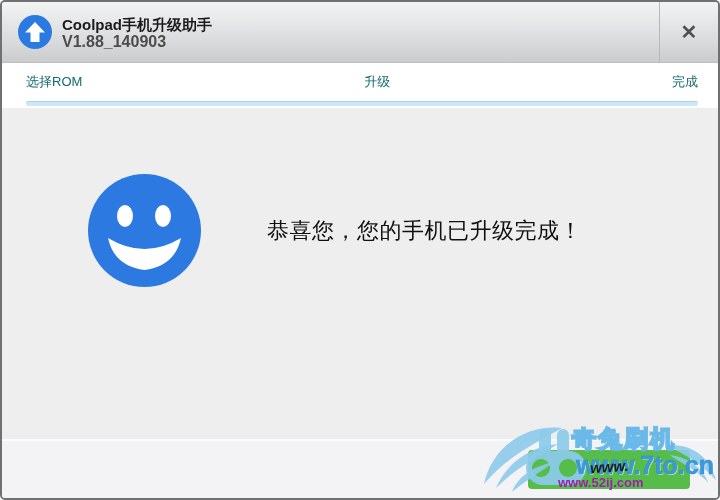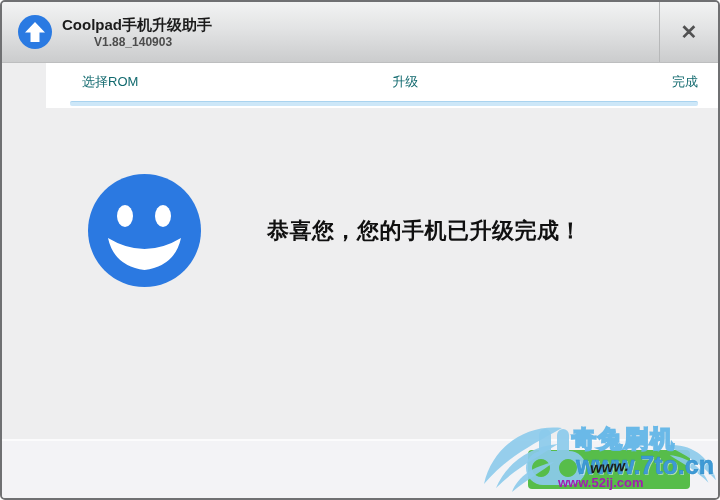--- a/index.html
+++ b/index.html
@@ -11,43 +11,43 @@
   
   .titlebar{
     position:absolute;top:0;left:0;right:0;height:60px;
     background:linear-gradient(180deg,#f2f3f3 0%,#e2e3e4 45%,#cbcccd 100%);
     border-bottom:1px solid #bdbebf;
     display:flex;align-items:center;
   }
   .app-icon{width:34px;height:34px;margin-left:16px;flex:0 0 auto;}
   .title-block{margin-left:10px;display:flex;flex-direction:column;justify-content:space-between;}
   .app-title{font-size:15px;font-weight:bold;color:#1b1b1b;line-height:18px;}
-  .app-version{font-size:12px;font-weight:bold;color:#4c4c4c;line-height:14px;margin-top:1px;margin-left:32px;}
+  .app-version{font-size:16px;font-weight:bold;color:#4c4c4c;line-height:14px;margin-top:1px;}
   .close-btn{
     position:absolute;right:0;top:0;width:59px;height:60px;
     background:transparent;border:none;border-left:1px solid #b7b8b9;
     display:flex;align-items:center;justify-content:center;cursor:pointer;padding:0;
   }
   .close-x{font-size:20px;font-weight:bold;color:#515152;line-height:20px;}
   
   .steps{
     position:absolute;top:61px;left:0;right:0;height:45px;background:#ffffff;
     display:flex;align-items:center;justify-content:space-between;
-    padding:0 20px 8px 36px;box-sizing:border-box;margin-left:44px;
+    padding:0 20px 8px 24px;box-sizing:border-box;
   }
   .step{font-size:13px;color:#11696e;}
   .progress{
     position:absolute;left:24px;right:20px;bottom:2px;height:4px;
     background:#cde7f8;border-top:1px solid #a9d3ef;border-radius:2px;
   }
   
   .content{position:absolute;top:106px;left:0;right:0;height:333px;background:#eeeeef;}
   .hero{display:flex;align-items:center;height:245px;}
   .smiley{width:113px;height:113px;margin-left:86px;flex:0 0 auto;}
-  .message{font-size:22px;font-weight:bold;color:#101010;margin:0 0 0 66px;letter-spacing:0.5px;}
+  .message{font-size:22px;font-weight:normal;color:#101010;margin:0 0 0 66px;letter-spacing:0.5px;}
   
   .footer{
     position:absolute;left:0;right:0;bottom:0;height:59px;
     background:#f3f3f6;border-top:2px solid #fbfbfc;box-sizing:border-box;
   }
   
   .watermark{position:absolute;right:6px;bottom:2px;width:228px;height:76px;z-index:5;}
   .wm-green{
     position:absolute;left:44px;top:30px;width:162px;height:39px;
     background:#57bd4a;border-radius:4px;

